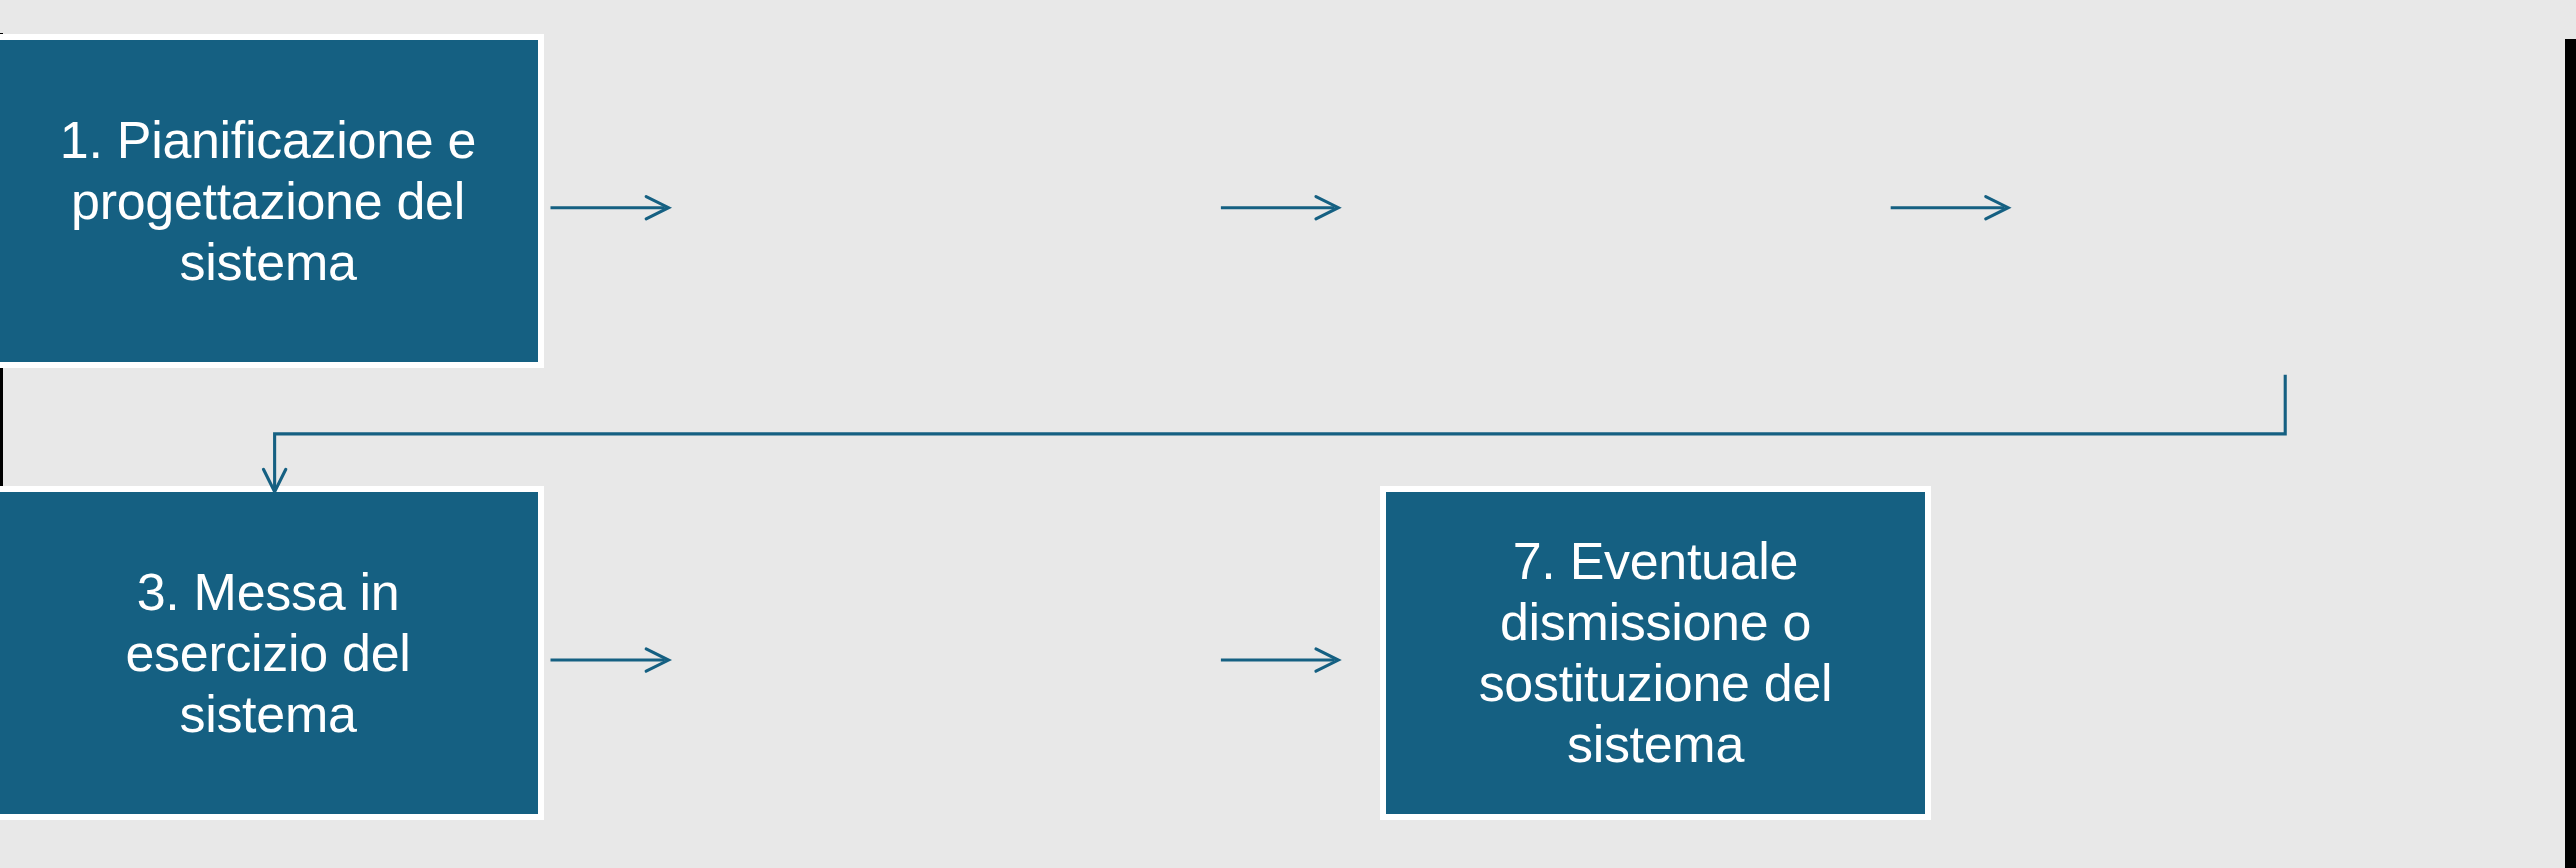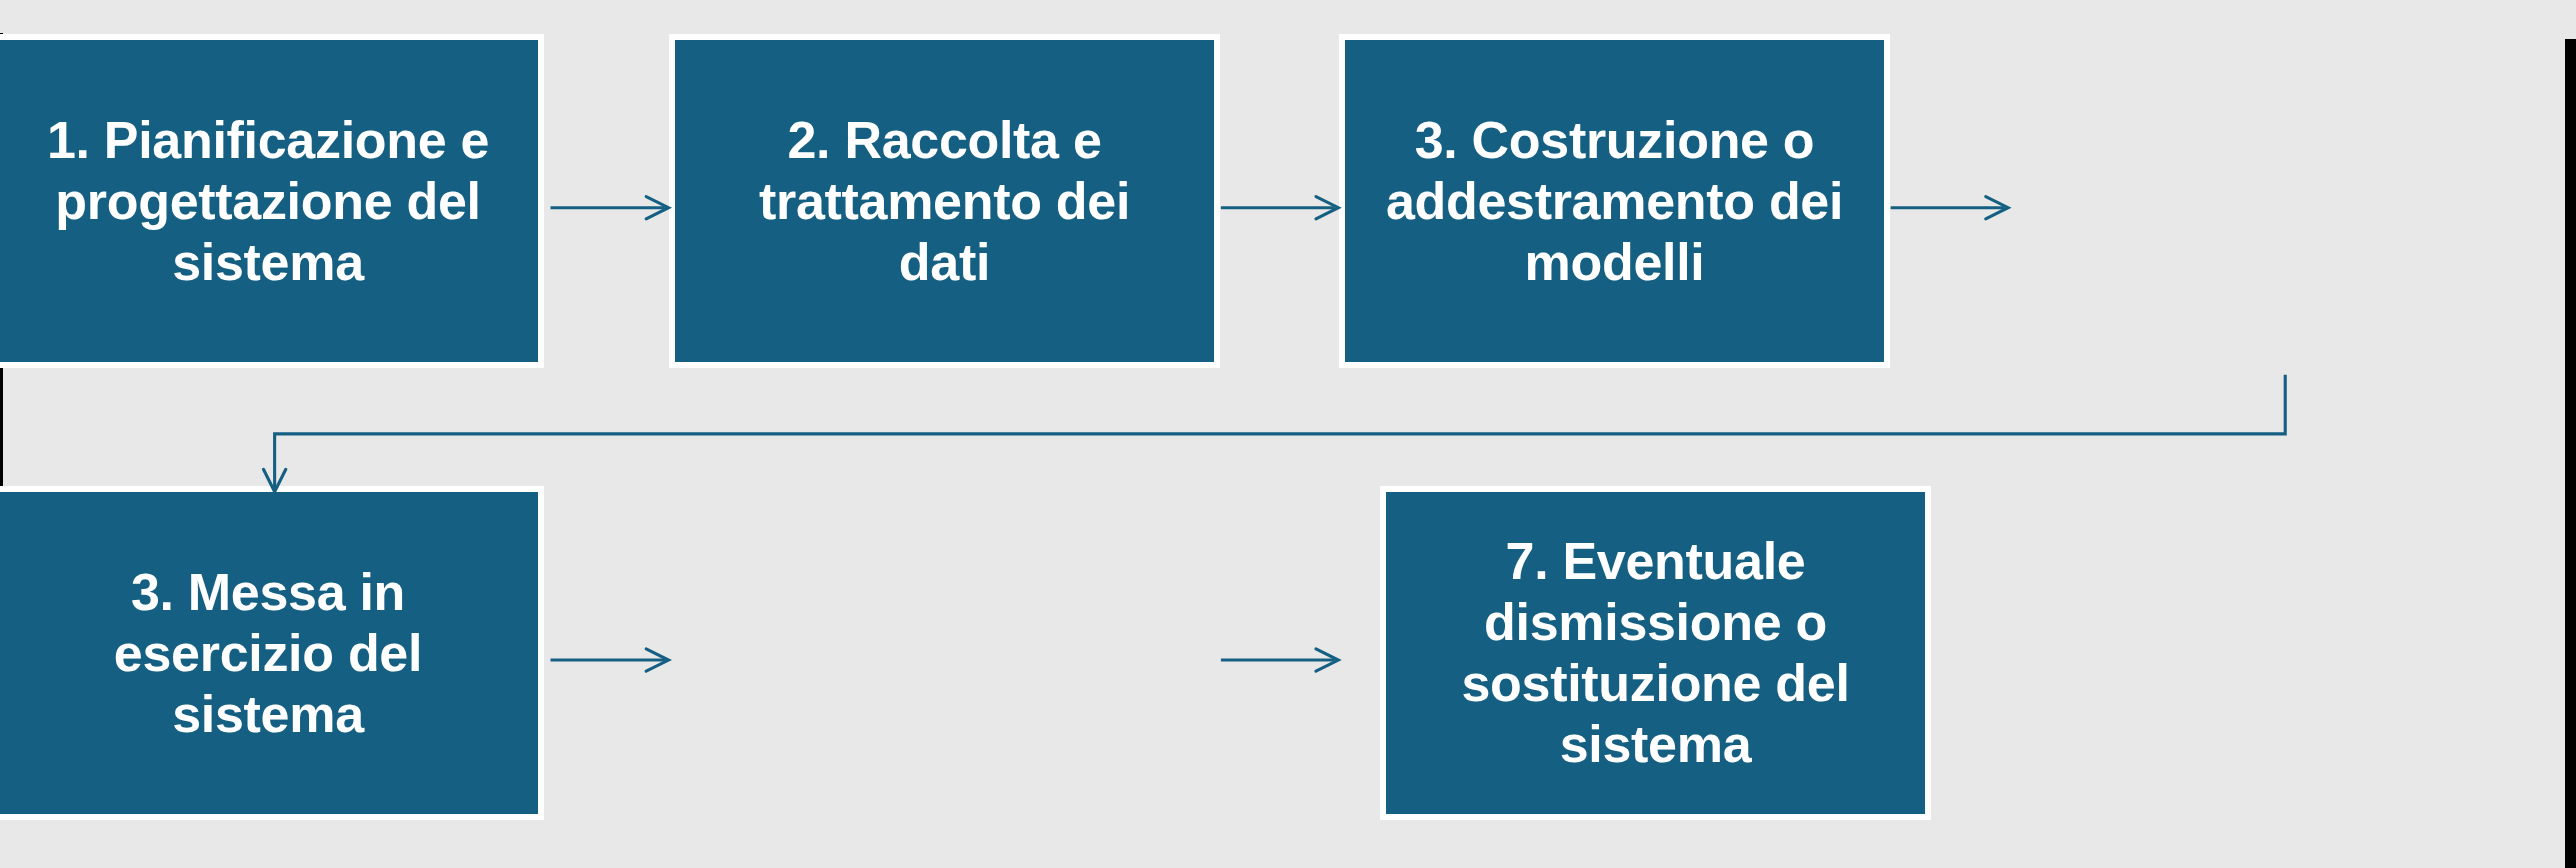--- a/index.html
+++ b/index.html
@@ -10,21 +10,20 @@
     width: 2576px;
     height: 869px;
     background: var(--background, #E8E8E8);
     font-family: "Liberation Sans", sans-serif;
     overflow: hidden;
   }
   .canvas {
     position: relative;
     width: 2508px;
     height: 869px;
-    font-weight: bold;
   }
   
   .edge-strip {
     position: absolute;
     background: var(--outside-edge, #000000);
     z-index: 0;
   }
   .edge-left  { left: 0;      top: 33px; width: 2.5px;  height: 460px; }
   .edge-right { left: 2565px; top: 39px; width: 11.2px; height: 830px; }
 
@@ -85,30 +84,20 @@
 <div class="canvas">
 
   <div class="edge-strip edge-left"></div>
   <div class="edge-strip edge-right"></div>
 
   <div class="flow-box b1">
     <div class="box-label">1. Pianificazione e
 progettazione del
 sistema</div>
   </div>
-  <div class="flow-box b2">
-    <div class="box-label">2. Raccolta e
-trattamento dei
-dati</div>
-  </div>
-  <div class="flow-box b3">
-    <div class="box-label">3. Costruzione o
-addestramento dei
-modelli</div>
-  </div>
   <div class="flow-box b5">
     <div class="box-label">3. Messa in
 esercizio del
 sistema</div>
   </div>
   <div class="flow-box b7">
     <div class="box-label">7. Eventuale
 dismissione o
 sostituzione del
 sistema</div>

